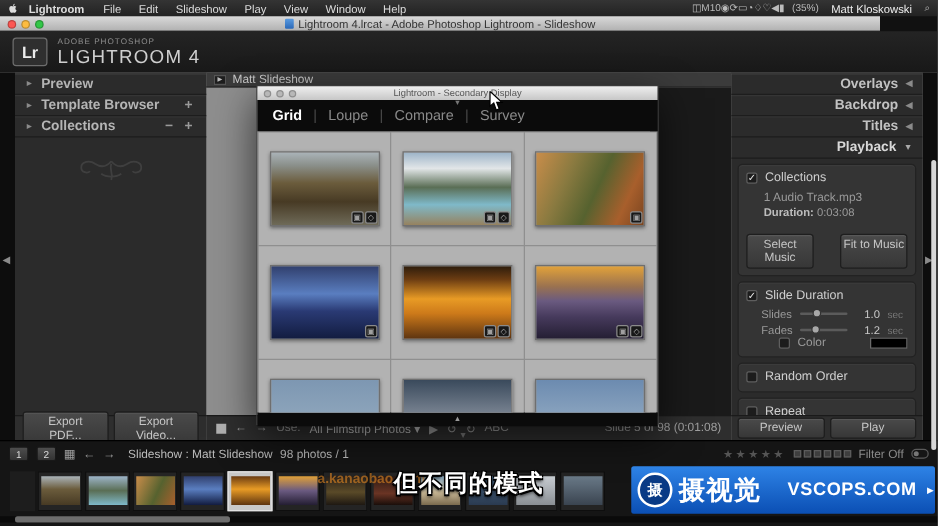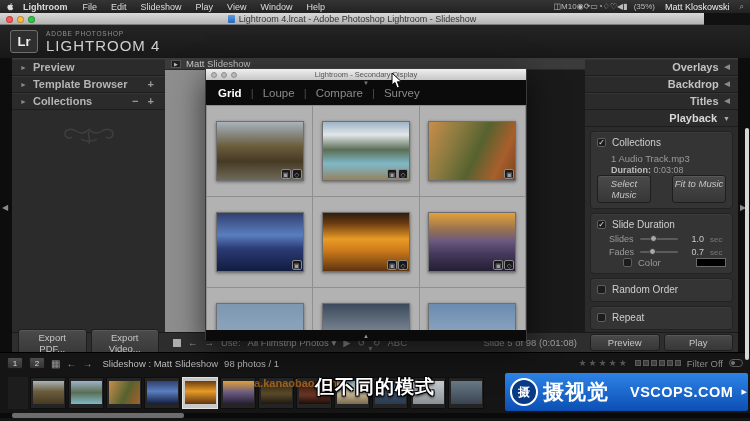--- a/index.html
+++ b/index.html
@@ -49,21 +49,21 @@
 
   
   .pb-head { height:17px; display:flex; align-items:center; justify-content:flex-end; padding:0 8px; font-size:11px; font-weight:bold; color:#d8d8d8; border-bottom:1px solid #1d1d1d; }
   .pb-head .tri { font-size:7px; color:#aaa; margin-left:6px; }
   .pbox { margin:4px 5px 0 5px; border:1px solid #222; border-radius:4px; background:#343434; padding:3px 6px 5px 6px; box-shadow:inset 0 1px 0 rgba(255,255,255,.04); }
   .chkrow { display:flex; align-items:center; gap:6px; font-size:10px; color:#cfcfcf; height:14px; }
   .chk { width:9px; height:9px; background:#1c1c1c; border:1px solid #5e5e5e; border-radius:2px; font-size:8px; line-height:8px; text-align:center; color:#e8e8e8; flex:0 0 auto; }
   .trackname { font-size:9.5px; color:#9a9a9a; margin:4px 0 1px 14px; }
   .duration { font-size:9px; color:#9a9a9a; margin-left:14px; }
   .duration b { color:#bdbdbd; }
-  .btnrow { display:flex; gap:21px; margin-top:0;font-style:italic; }
+  .btnrow { display:flex; gap:21px; margin-top:12px; }
   .btn { flex:1; text-align:center; background:linear-gradient(#4a4a4a,#373737); border:1px solid #1e1e1e; border-radius:3px; color:#c6c6c6; font-size:9.5px; padding:2px 0; box-shadow:inset 0 1px 0 rgba(255,255,255,.08); cursor:default; }
   .sliderrow { display:flex; align-items:center; gap:6px; margin:3px 0 0 12px; font-size:9px; color:#9a9a9a; }
   .slider-track { flex:1; height:2px; background:#5b5b5b; position:relative; border-radius:1px; }
   .knob { position:absolute; top:-3px; width:7px; height:7px; border-radius:50%; background:#a8a8a8; border:1px solid #333; }
   .sval { color:#c9c9c9; width:20px; text-align:right; }
   .sunit { color:#777; font-size:8px; width:16px; }
   .colorrow { display:flex; align-items:center; gap:6px; margin:0 0 0 26px; font-size:9.5px; color:#9a9a9a; }
   .swatch { margin-left:auto; width:30px; height:9px; background:#000; border:1px solid #6a6a6a; }
 
   
@@ -278,21 +278,21 @@
               <span class="knob" style="left:26%;"></span>
             </span>
           <span class="sval">1.0</span>
           <span class="sunit">sec</span>
         </div>
         <div class="sliderrow">
           <span>Fades</span>
           <span class="slider-track">
               <span class="knob" style="left:23%;"></span>
             </span>
-          <span class="sval">0.7</span>
+          <span class="sval">1.2</span>
           <span class="sunit">sec</span>
         </div>
         <div class="colorrow">
           <span class="chk"></span>
           <span>Color</span>
           <span class="swatch"></span>
         </div>
       </div>
 
       <div class="pbox">

